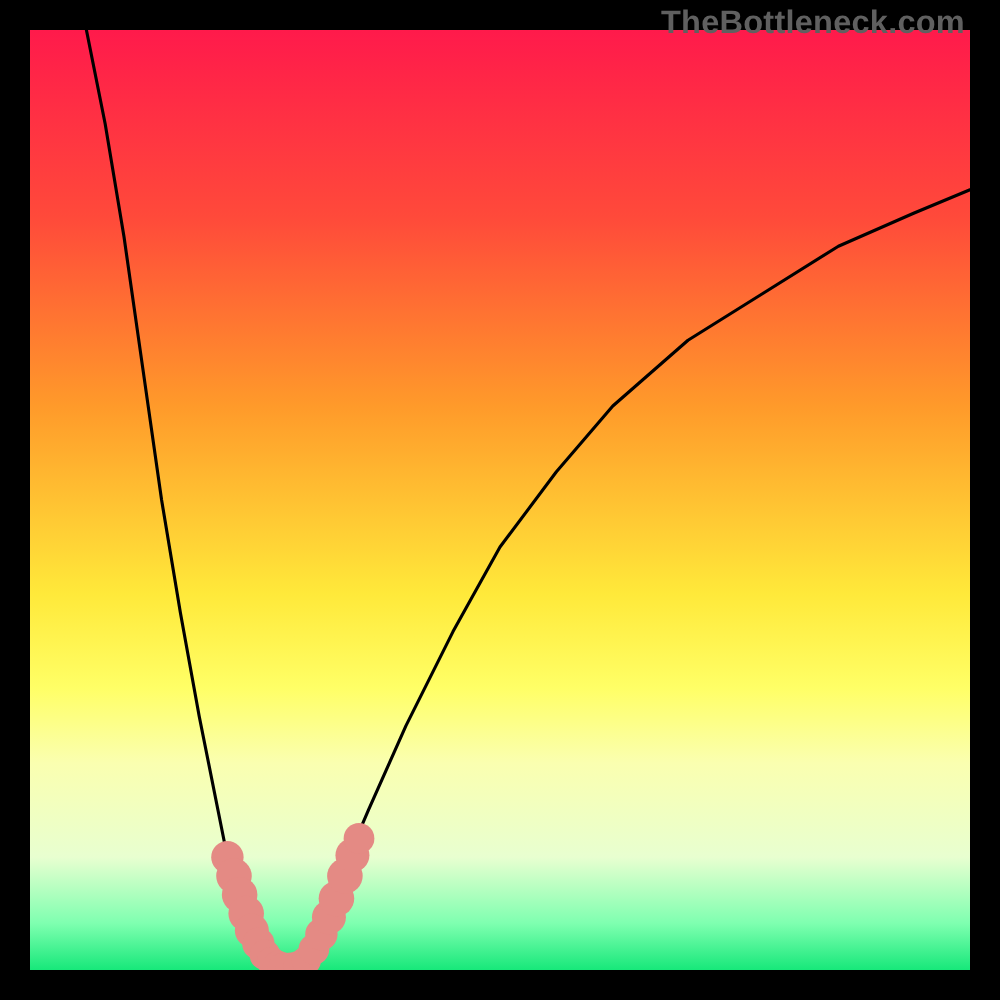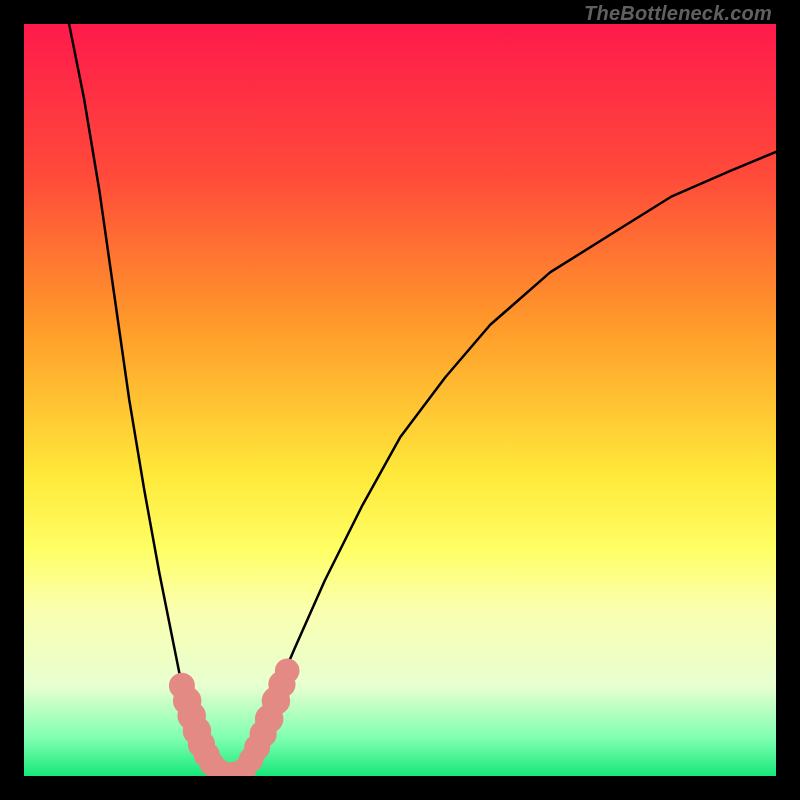--- a/index.html
+++ b/index.html
@@ -24,24 +24,23 @@
     left: 0;
     top: 0;
     width: 752px;
     height: 752px;
   }
   .watermark {
     position: absolute;
     top: 2px;
     right: 28px;
     color: #606060;
-    font-size: 20px;
+    font-size: 26px;
     font-weight: 600;
     letter-spacing: 0.2px;
-    font-style: italic;
   }
 </style>
 </head>
 <body>
 
 <div class="frame">
   <svg class="plot-area" viewBox="0 0 752 752" preserveAspectRatio="none">
     <defs>
       <linearGradient id="bg-grad" x1="0" y1="0" x2="0" y2="1">
           <stop offset="0%" stop-color="#ff1a4b"></stop>

